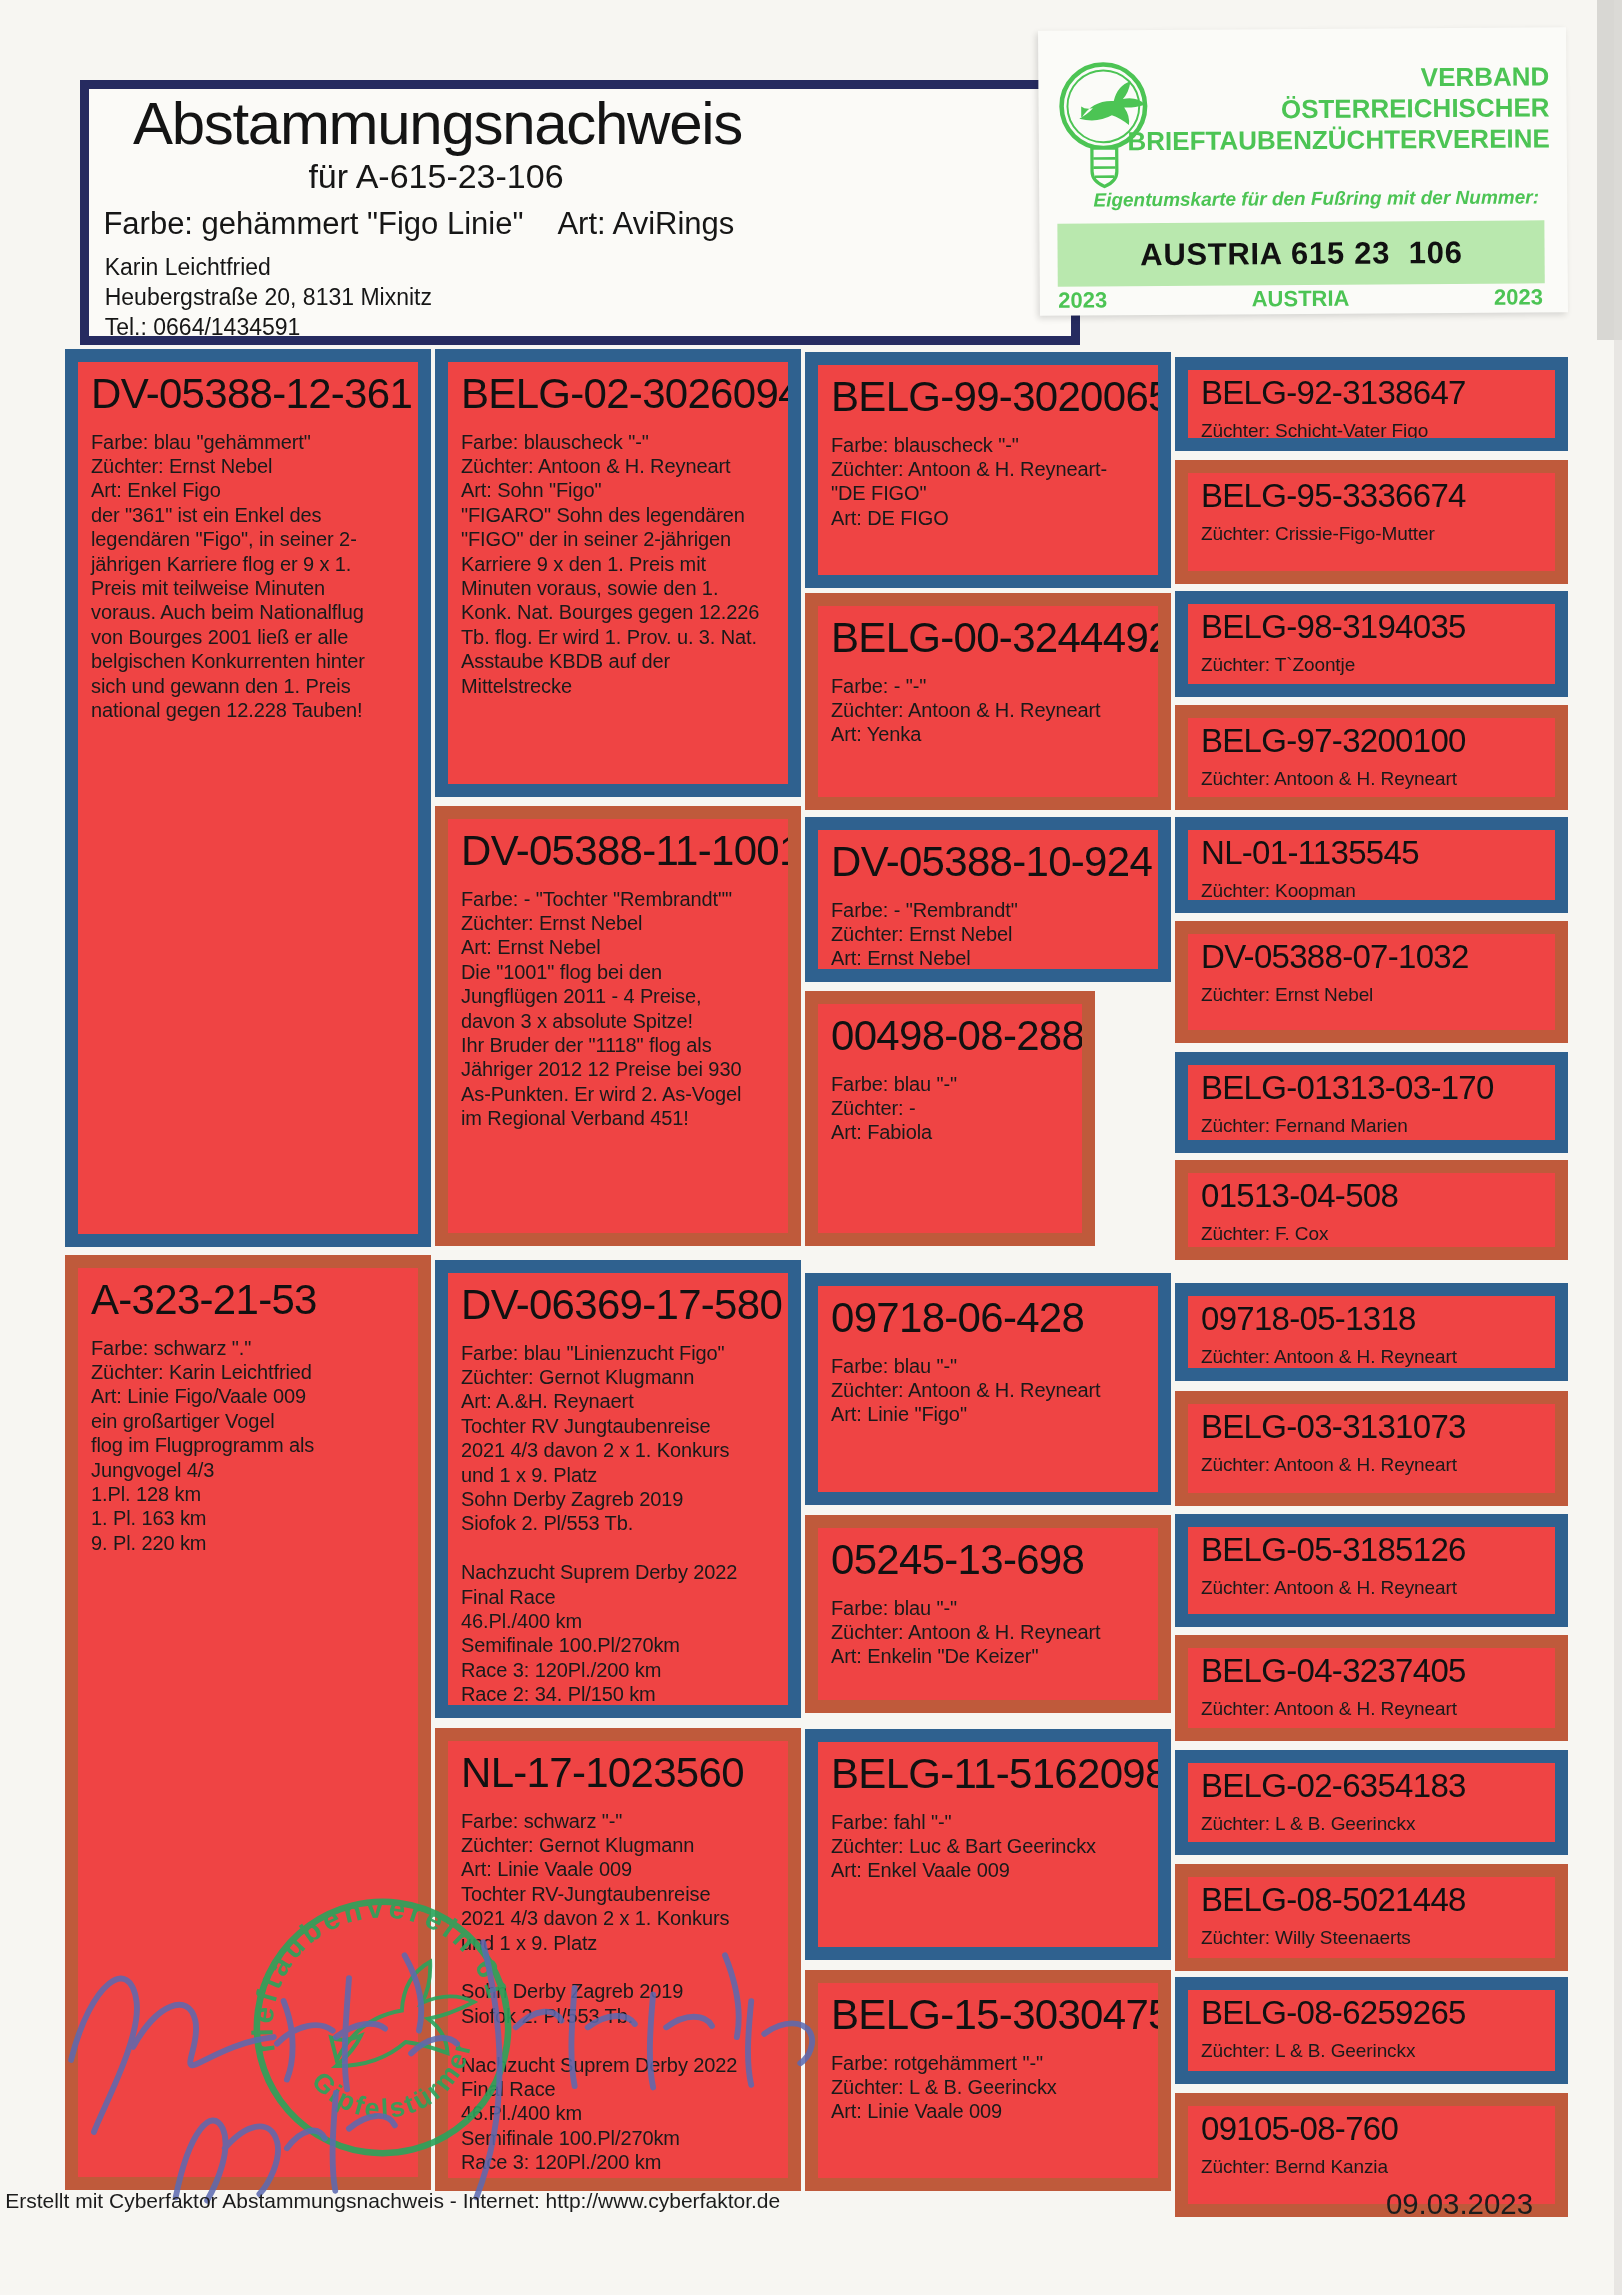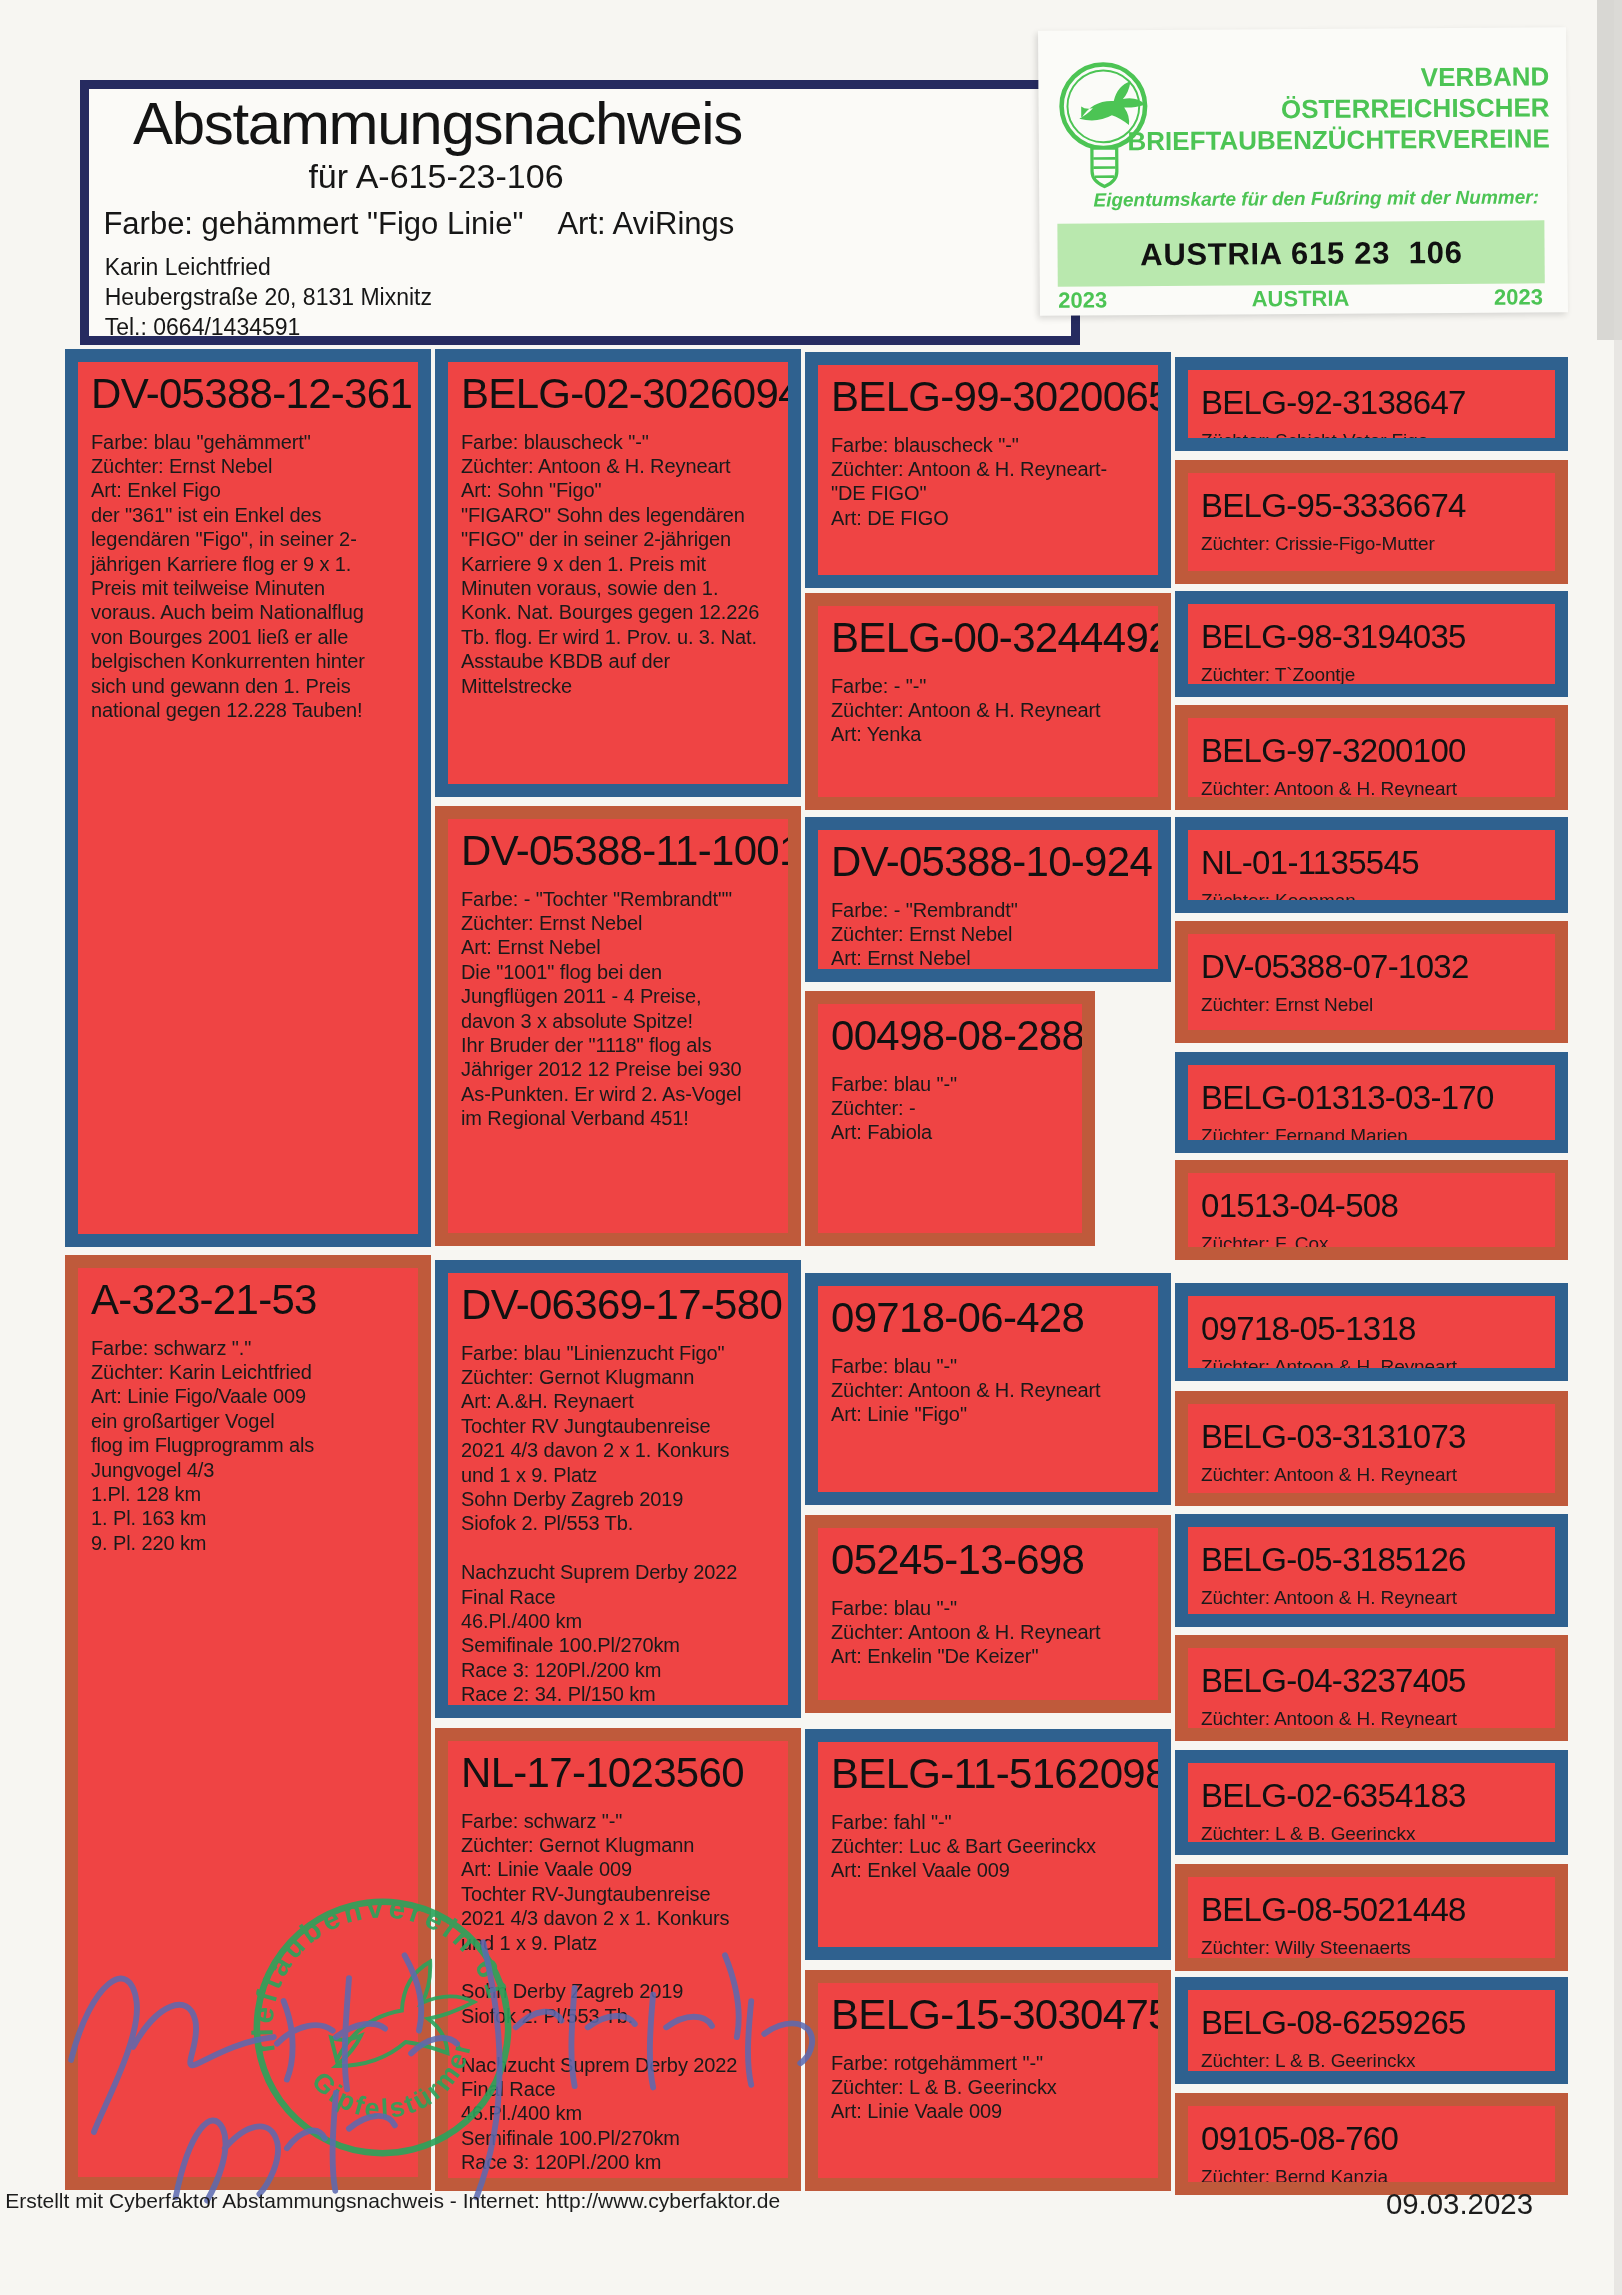--- a/index.html
+++ b/index.html
@@ -30,21 +30,21 @@
   .logo-svg{position:absolute;left:10.5px;top:25px}
 
   
   .pbx{position:absolute}
   .pb{background:#2f618f}
   .pr{background:#bf5a3b}
   .pin{position:absolute;inset:13px;background:#ef4444;padding:7.9px 5.2px 5.2px 13px;
        box-sizing:border-box;overflow:hidden}
   .ring{font-size:42px;letter-spacing:-0.7px;white-space:nowrap;color:#111}
   .bd{margin-top:11.8px;font-size:20px;line-height:1.22;letter-spacing:-0.1px;white-space:pre-line;color:#1a1a1a}
-  .sm .pin{padding-top:14px}
+  .sm .pin{padding-top:4px}
   .sm .ring{font-size:33px}
   .sm .bd{margin-top:6.5px;font-size:19px}
 
   
   .stamp{position:absolute;left:232px;top:1877px;transform:rotate(-14deg);opacity:.9}
   .stamp text{font-family:"Liberation Sans",sans-serif;font-weight:600;fill:#2aa45c}
   .sig{position:absolute;left:58px;top:1916px;opacity:.85}
 
   
   .f-credit{position:absolute;left:5.2px;top:2189px;font-size:21px;color:#1c1c1c}
@@ -353,21 +353,21 @@
         <div class="ring">BELG-08-5021448</div>
         <div class="bd">Züchter: Willy Steenaerts</div>
       </div>
   </div>
   <div class="pbx pb sm" style="left:1175px;top:1977px;width:393px;height:107px">
     <div class="pin">
         <div class="ring">BELG-08-6259265</div>
         <div class="bd">Züchter: L &amp; B. Geerinckx</div>
       </div>
   </div>
-  <div class="pbx pr sm" style="left:1175px;top:2093px;width:393px;height:102px">
+  <div class="pbx pr sm" style="left:1175px;top:2093px;width:393px;height:124px">
     <div class="pin">
         <div class="ring">09105-08-760</div>
         <div class="bd">Züchter: Bernd Kanzia</div>
       </div>
   </div>
 
   <svg class="stamp" width="301" height="301" viewBox="0 0 460 460">
     <defs>
       <path id="arct" d="M 62,230 A 168,168 0 0 1 398,230"></path>
       <path id="arcb" d="M 92,230 A 138,138 0 0 0 368,230"></path>

